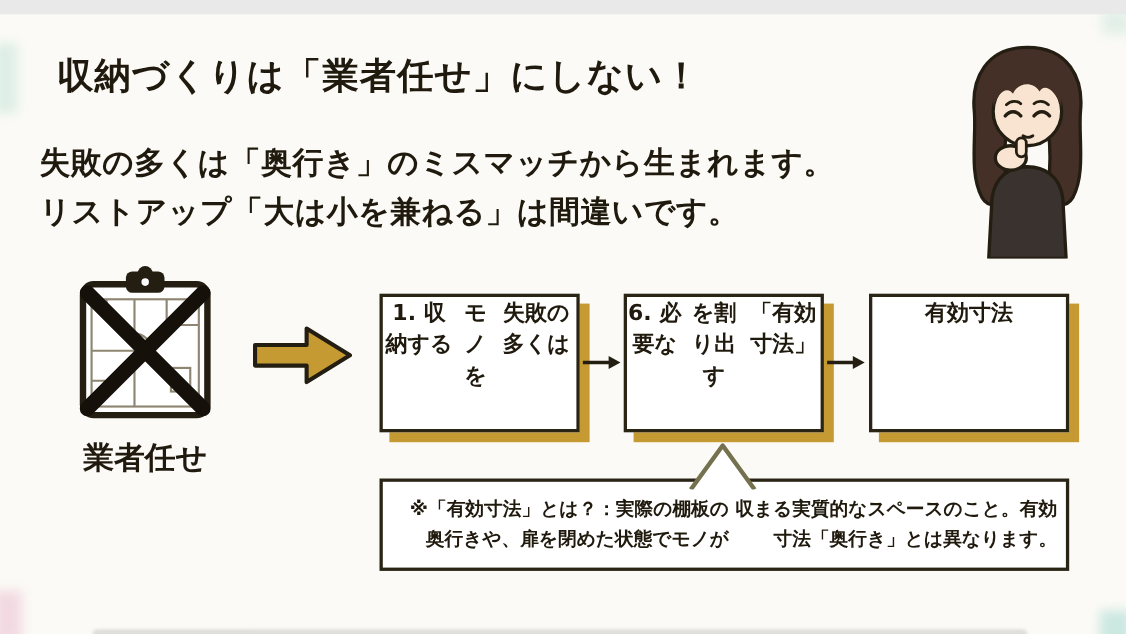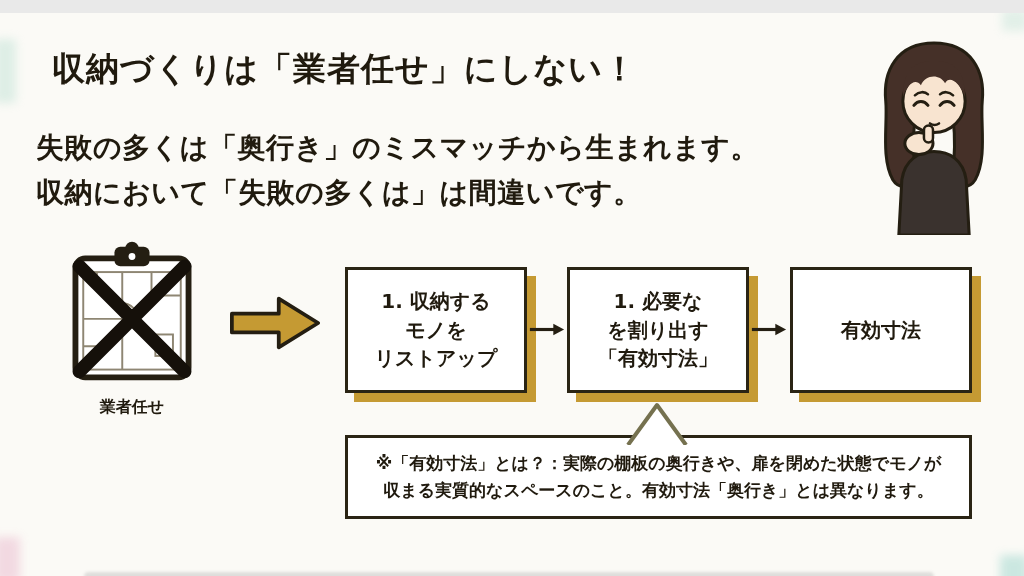--- a/index.html
+++ b/index.html
@@ -8,38 +8,38 @@
     background:var(--background,#fbfaf6);
     font-family:"DejaVu Sans","Liberation Sans",sans-serif;
     color:var(--text-dark,#201a0e);
     overflow:hidden;font-weight:700;
   }
   .title{position:absolute;left:52px;top:34px;margin:0;font-size:33px;font-weight:700;letter-spacing:1px;}
   .subtitle{position:absolute;left:36px;top:112px;font-size:28px;line-height:1.62;letter-spacing:.5px;}
   .character{position:absolute;left:866px;top:26px;width:136px;height:196px;}
   .rejected-group{position:absolute;left:50px;top:226px;width:164px;text-align:center;}
   .clipboard{width:156px;height:150px;margin:0 auto;}
-  .rejected-label{font-size:16px;margin-top:8px;}
+  .rejected-label{font-size:28px;margin-top:8px;}
   .big-arrow{position:absolute;left:226px;top:280px;width:98px;height:60px;}
   .step-box{
     position:absolute;top:254px;width:176px;height:120px;background:#fff;
     border:3px solid var(--border-dark,#2a2414);
     box-shadow:9px 9px 0 var(--accent-gold,#c59a33);
-    display:flex;flex-direction:column;justify-content:center;align-items:center;
+    display:flex;flex-direction:row;justify-content:center;align-items:flex-start;
     font-size:20px;line-height:1.42;text-align:center;
   }
   .step-1{left:345px}.step-2{left:567px}.step-3{left:790px}
   .step-arrow{position:absolute;top:308px;width:36px;height:17px;}
   .arrow-1{left:529px}.arrow-2{left:751px}
   .callout{position:absolute;left:624px;top:386px;width:66px;height:46px;z-index:3;}
   .note-box{
     position:absolute;left:345px;top:422px;width:627px;height:84px;background:#fff;
     border:3px solid var(--border-dark,#2a2414);box-sizing:border-box;z-index:1;
-    display:flex;flex-direction:column;justify-content:center;align-items:center;
-    font-size:17px;line-height:1.6;text-align:center;padding:0 8px;
+    display:flex;flex-direction:row;justify-content:center;align-items:center;
+    font-size:17px;line-height:1.6;text-align:right;padding:0 8px;
   }
   .edge{position:absolute;pointer-events:none;}
   .edge-tl{left:-6px;top:26px;width:22px;height:64px;background:#a8d8c8;opacity:.35;filter:blur(5px);}
   .edge-tr{left:1002px;top:-4px;width:26px;height:22px;background:#a8d8c8;opacity:.30;filter:blur(5px);}
   .edge-bl{left:-6px;top:524px;width:26px;height:46px;background:#e5a9c3;opacity:.40;filter:blur(5px);}
   .edge-br{left:1000px;top:542px;width:28px;height:34px;background:#85cdc2;opacity:.40;filter:blur(5px);}
   .bottom-bar{left:84px;top:559px;width:850px;height:9px;background:#9e9e9e;opacity:.3;border-radius:5px;filter:blur(1.5px);}
   svg{display:block;width:100%;height:100%;}
 </style>
 </head>
@@ -50,21 +50,21 @@
   <div class="edge edge-tl"></div>
   <div class="edge edge-tr"></div>
   <div class="edge edge-bl"></div>
   <div class="edge edge-br"></div>
   <div class="edge bottom-bar"></div>
 
   <h1 class="title">収納づくりは「業者任せ」にしない！</h1>
 
   <div class="subtitle">
     <div>失敗の多くは「奥行き」のミスマッチから生まれます。</div>
-    <div>収納において「失敗の多くは」は間違いです。</div>
+    <div>リストアップ「大は小を兼ねる」は間違いです。</div>
   </div>
 
   <div class="character">
     <svg viewBox="0 0 130 195">
 
       <path d="M65 4 C28 4 14 32 17 62 C19 84 12 118 24 140 C30 150 44 148 47 138
                C44 116 44 96 46 80 L84 80 C86 96 86 116 83 138 C86 148 100 150 106 140
                C118 118 111 84 113 62 C116 32 102 4 65 4 Z" fill="#453028" stroke="#241e12" stroke-width="3"></path>
 
       <path d="M30 195 L33 140 C36 120 50 112 65 112 C80 112 94 120 97 140 L100 195 Z" fill="#3a322e" stroke="#241e12" stroke-width="3"></path>
@@ -107,32 +107,32 @@
 
   <div class="big-arrow">
     <svg viewBox="0 0 100 64">
       <path d="M4 22 H54 V6 L96 32 L54 58 V42 H4 Z" style="fill:var(--accent-gold,#c59a33)" stroke="#241e12" stroke-width="4" stroke-linejoin="round"></path>
     </svg>
   </div>
 
   <div class="step-box step-1">
     <div>1. 収納する</div>
     <div>モノを</div>
-    <div>リストアップ</div>
+    <div>失敗の多くは</div>
   </div>
 
   <div class="step-arrow arrow-1">
     <svg viewBox="0 0 40 16">
       <line x1="1" y1="8" x2="28" y2="8" stroke="#241e12" stroke-width="3.5"></line>
       <polygon points="27,1.5 39,8 27,14.5" fill="#241e12"></polygon>
     </svg>
   </div>
 
   <div class="step-box step-2">
-    <div>1. 必要な</div>
+    <div>6. 必要な</div>
     <div>を割り出す</div>
     <div>「有効寸法」</div>
   </div>
 
   <div class="step-arrow arrow-2">
     <svg viewBox="0 0 40 16">
       <line x1="1" y1="8" x2="28" y2="8" stroke="#241e12" stroke-width="3.5"></line>
       <polygon points="27,1.5 39,8 27,14.5" fill="#241e12"></polygon>
     </svg>
   </div>

